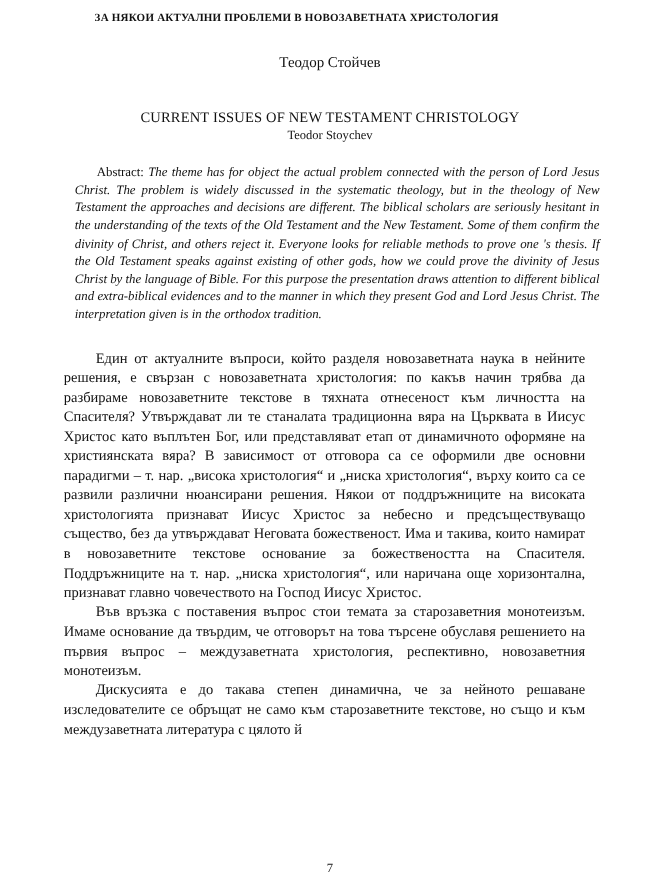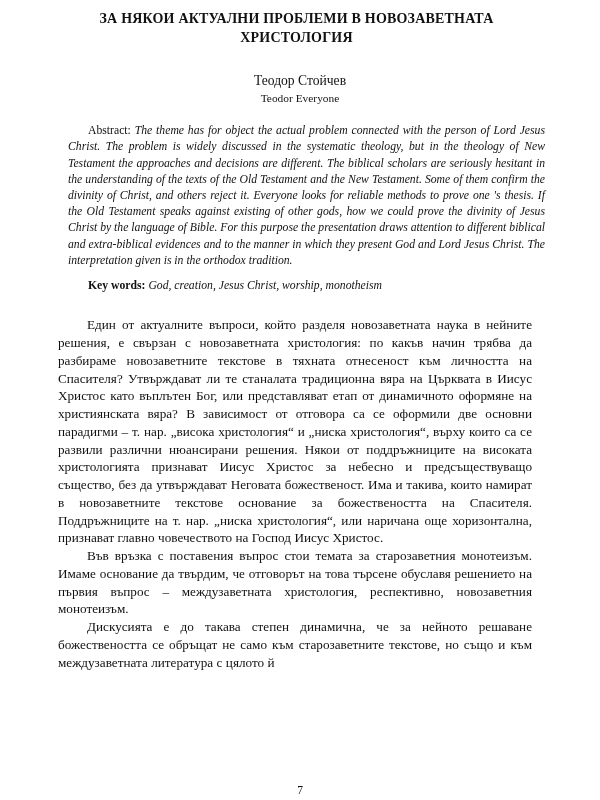--- a/index.html
+++ b/index.html
@@ -20,24 +20,23 @@
     position: relative;
     width: 600px;
     height: 800px;
     box-sizing: border-box;
     padding: 0;
   }
 
   
   .title-bg-title {
     margin: 0;
-    padding: 10px 58px 0 51px;
-    text-align: center;
+    padding: 10px 58px 0 86px;
     font-weight: bold;
-    font-size: 14px;
+    font-size: 10px;
     line-height: 1.33;
     letter-spacing: 0.2px;
     text-transform: uppercase;
   }
 
   .author-bg {
     margin: 0;
     padding: 26px 58px 0 58px;
     text-align: center;
     font-size: 13.6px;
@@ -121,30 +120,30 @@
 </style>
 </head>
 <body>
 
 <div class="page">
 
   <h1 class="title-bg-title">ЗА НЯКОИ АКТУАЛНИ ПРОБЛЕМИ В НОВОЗАВЕТНАТА ХРИСТОЛОГИЯ</h1>
 
   <p class="author-bg">Теодор Стойчев</p>
 
+  <p class="title-en">CURRENT ISSUES OF NEW TESTAMENT CHRISTOLOGY</p>
 
-  <p class="author-en">Teodor Everyone</p>
+  <p class="author-en">Teodor Stoychev</p>
 
   <div class="abstract-block">
     <p class="abstract-para"><span class="lead">Abstract:</span><span> The theme has for object the actual problem connected with the person of Lord Jesus Christ. The problem is widely discussed in the systematic theology, but in the theology of New Testament the approaches and decisions are different. The biblical scholars are seriously hesitant in the understanding of the texts of the Old Testament and the New Testament. Some of them confirm the divinity of Christ, and others reject it. Everyone looks for  reliable methods to prove one 's thesis. If the Old Testament speaks against existing of other gods, how we could prove the divinity of Jesus Christ by the language of Bible. For this purpose the presentation draws attention to different biblical and extra-biblical evidences and to the manner in which they present God and Lord Jesus Christ. The interpretation given is in the orthodox tradition.</span></p>
 
-    <p class="keywords-para"><span class="lead">Key words:</span><span> God, creation, Jesus Christ, worship, monotheism</span></p>
   </div>
 
   <div class="body-block">
     <p class="body-para">Един от актуалните въпроси, който разделя новозаветната наука в нейните решения, е свързан с новозаветната христология: по какъв начин трябва да разбираме новозаветните текстове в тяхната отнесеност към личността на Спасителя? Утвърждават ли те станалата традиционна вяра на Църквата в Иисус Христос като въплътен Бог, или представляват етап от динамичното оформяне на християнската вяра? В зависимост от отговора са се оформили две основни парадигми – т. нар. „висока христология“ и „ниска христология“, върху които са се развили различни нюансирани решения. Някои от поддръжниците на високата христологията признават Иисус Христос за небесно и предсъществуващо същество, без да утвърждават Неговата божественост. Има и такива, които намират в новозаветните текстове основание за божествеността на Спасителя. Поддръжниците на т. нар. „ниска христология“, или наричана още хоризонтална, признават главно човечеството на Господ Иисус Христос.</p>
     <p class="body-para">Във връзка с поставения въпрос стои темата за старозаветния монотеизъм. Имаме основание да твърдим, че отговорът на това търсене обуславя решението на първия въпрос – междузаветната христология, респективно, новозаветния монотеизъм.</p>
-    <p class="body-para">Дискусията е до такава степен динамична, че за нейното решаване божествеността се обръщат не само към старозаветните текстове, но също и към междузаветната литература с цялото й</p>
+    <p class="body-para">Дискусията е до такава степен динамична, че за нейното решаване изследователите се обръщат не само към старозаветните текстове, но също и към междузаветната литература с цялото й</p>
   </div>
 
   <div class="page-number">7</div>
 
 </div>
 
 </body></html>

